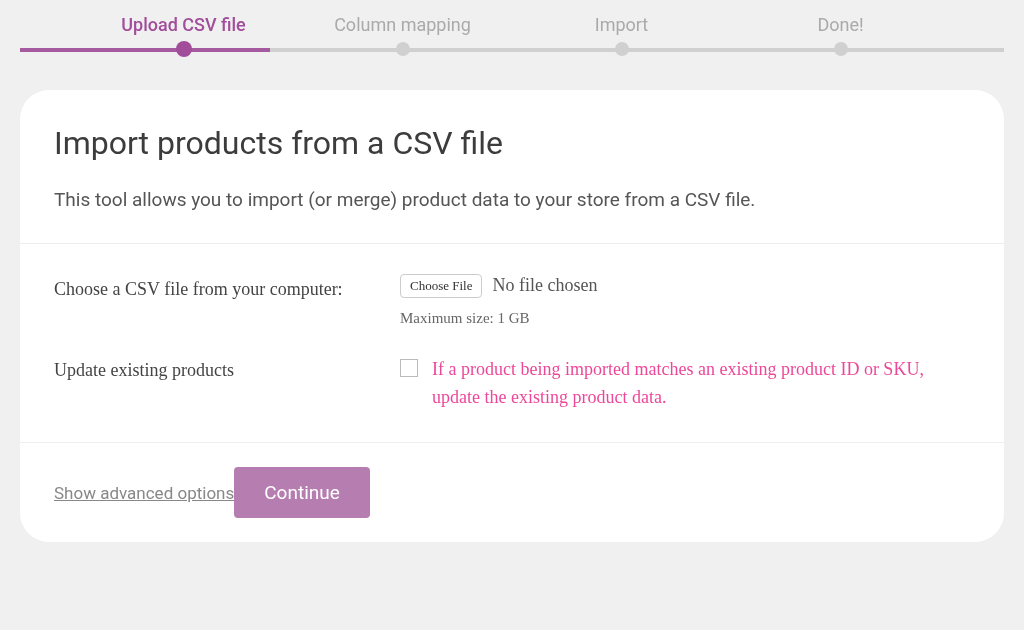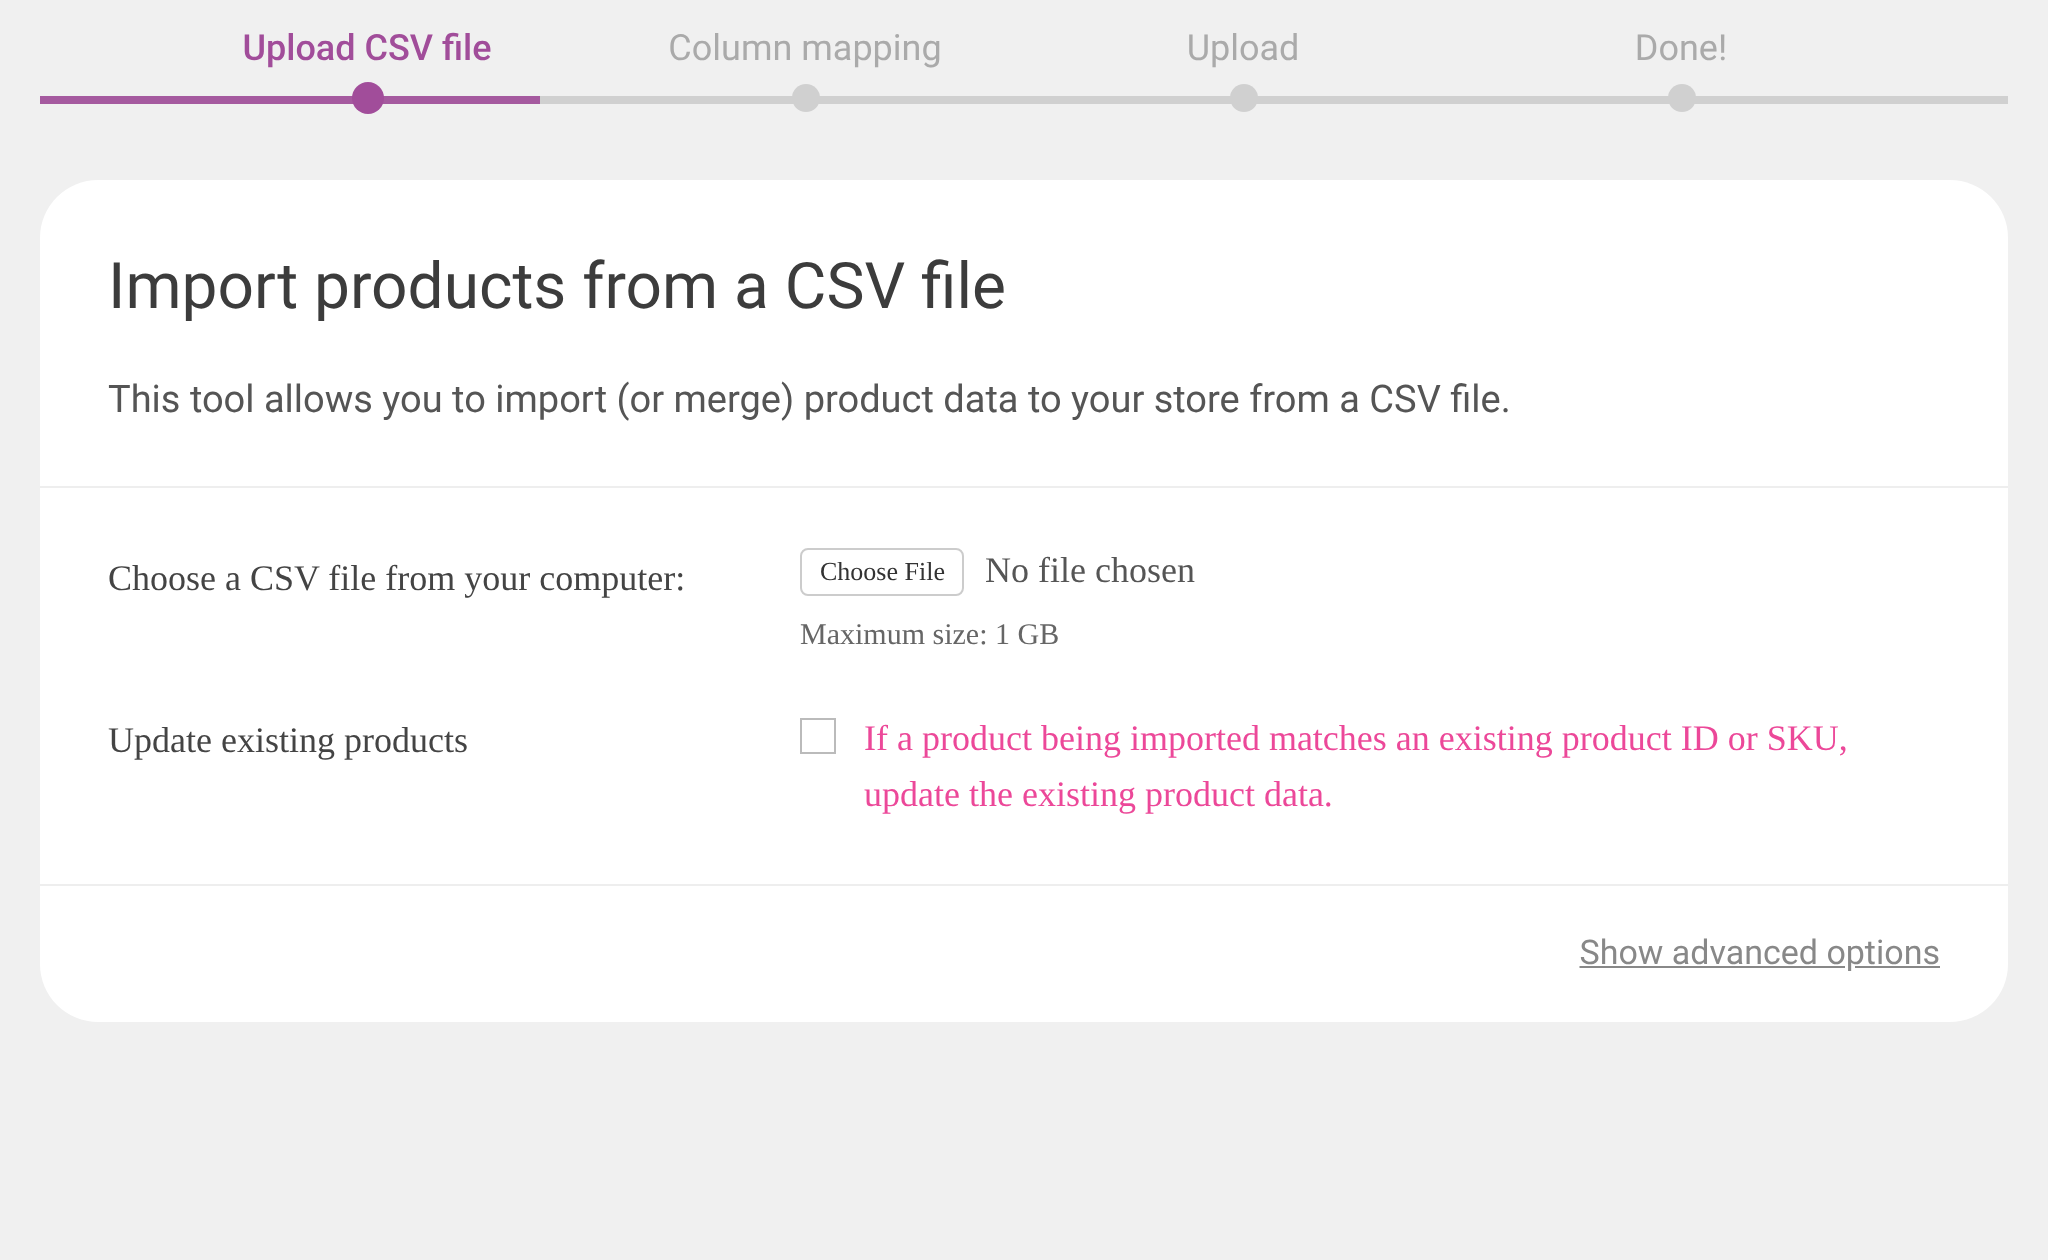--- a/index.html
+++ b/index.html
@@ -161,21 +161,21 @@
       margin-top: 4px;
       cursor: pointer;
     }
     .checkbox-label {
       font-size: 18px;
       color: #ec4899;
       line-height: 1.6;
     }
     .card-footer {
       display: flex;
-      justify-content: flex-end;
+      justify-content: flex-start;
       align-items: center;
       padding: 24px 34px;
     }
     .advanced-link {
       color: #888;
       text-decoration: underline;
       font-size: 17px;
       cursor: pointer;
     }
     .continue-btn {
@@ -199,21 +199,21 @@
     <div class="stepper-items">
       <div class="stepper-item active">
         <span class="stepper-label">Upload CSV file</span>
         <span class="stepper-dot"></span>
       </div>
       <div class="stepper-item">
         <span class="stepper-label">Column mapping</span>
         <span class="stepper-dot"></span>
       </div>
       <div class="stepper-item">
-        <span class="stepper-label">Upload</span>
+        <span class="stepper-label">Import</span>
         <span class="stepper-dot"></span>
       </div>
       <div class="stepper-item">
         <span class="stepper-label">Done!</span>
         <span class="stepper-dot"></span>
       </div>
     </div>
   </div>
 
   <div class="card">
@@ -240,15 +240,16 @@
           <div class="checkbox-wrapper">
             <div class="checkbox"></div>
             <span class="checkbox-label">If a product being imported matches an existing product ID or SKU, update the existing product data.</span>
           </div>
         </div>
       </div>
     </div>
 
     <div class="card-footer">
       <a class="advanced-link">Show advanced options</a>
+      <button class="continue-btn">Continue</button>
     </div>
   </div>
 </div>
 
 </body></html>

